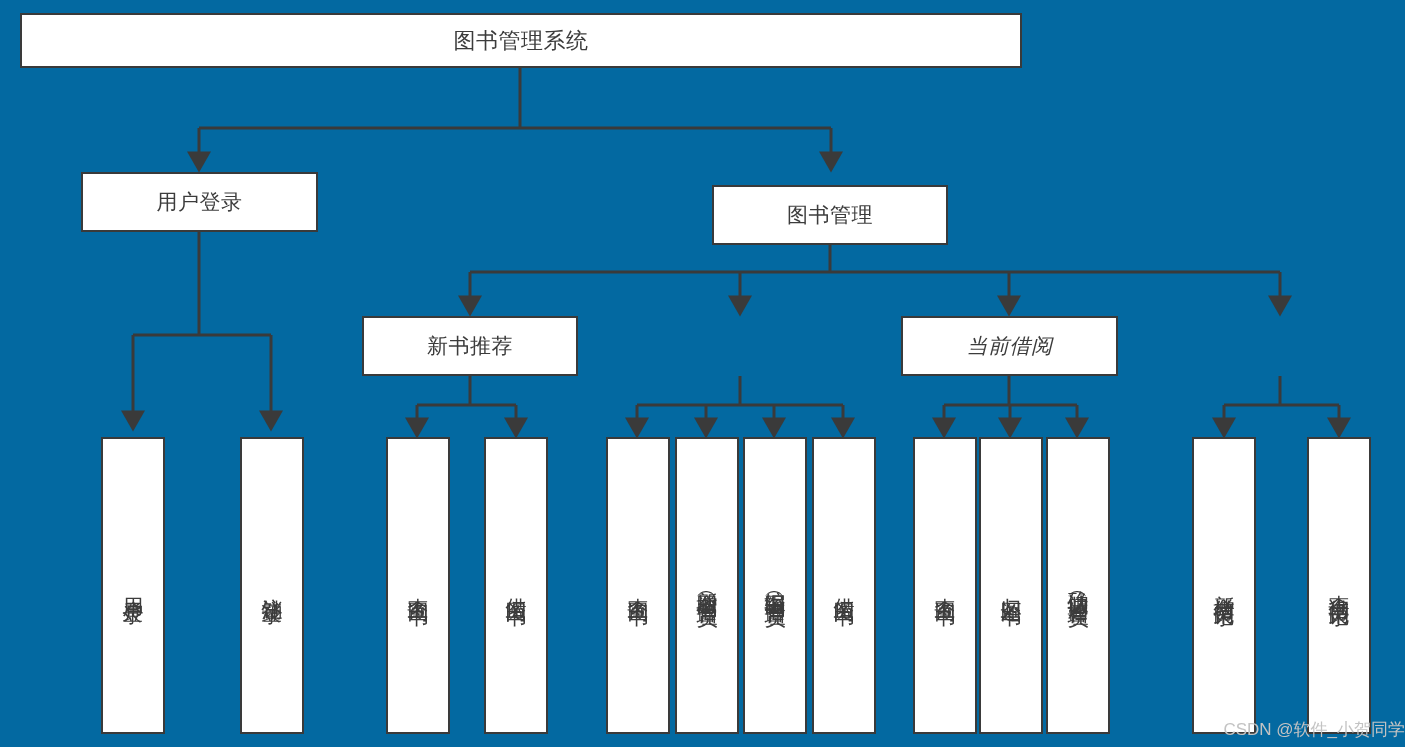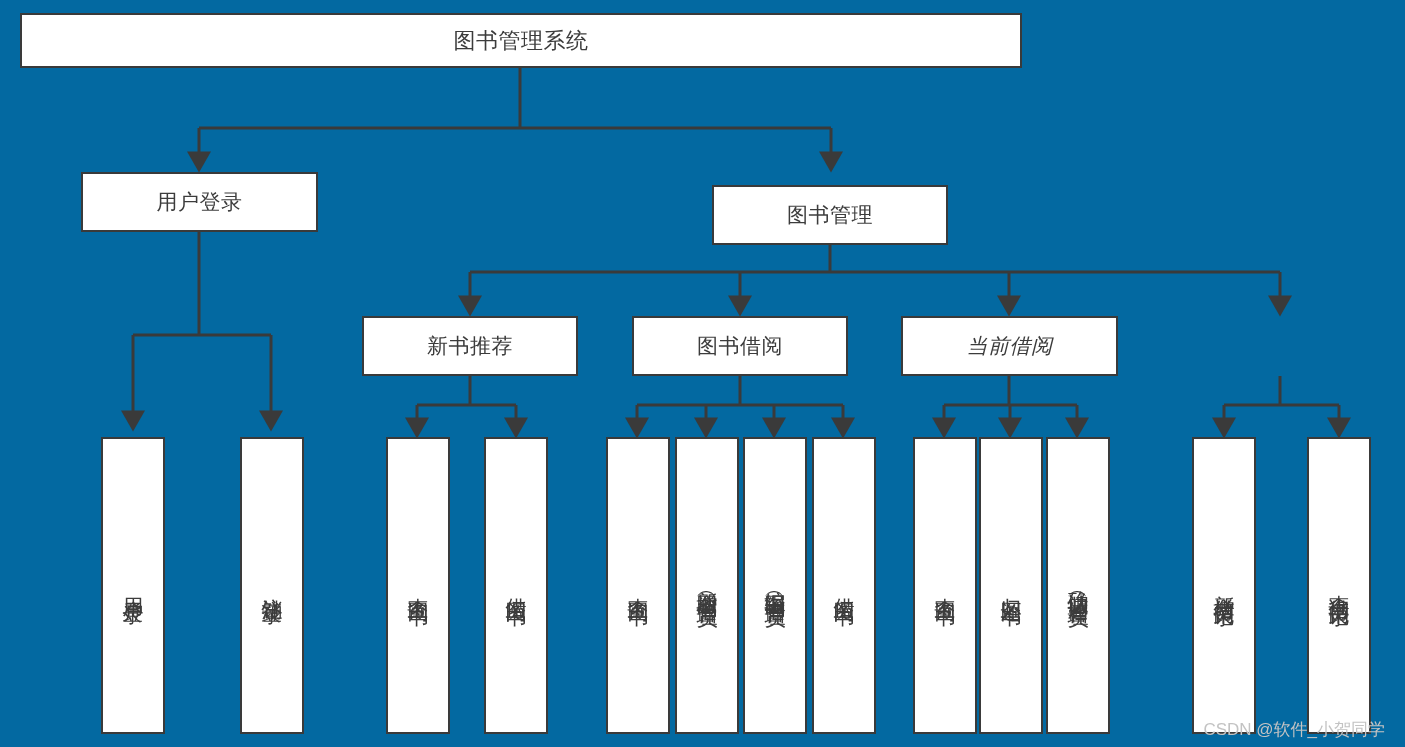--- a/index.html
+++ b/index.html
@@ -8,21 +8,21 @@
   #diagram-root{position:relative;width:1405px;height:747px;background:#0369a1;}
   svg.edges{position:absolute;left:0;top:0;width:1405px;height:747px;}
   .node{position:absolute;box-sizing:border-box;background:#ffffff;
         border:2.5px solid #3a3a3a;display:flex;align-items:center;
         justify-content:center;color:#3c3c3c;}
   .node .lbl{font-size:21px;line-height:1.05;color:#3c3c3c;
              letter-spacing:0.5px;white-space:nowrap;}
   .node.leaf .lbl{writing-mode:vertical-rl;text-orientation:upright;
                   font-size:21px;letter-spacing:2.5px;white-space:nowrap;}
   .node.title .lbl{font-size:22px;}
-  .watermark{position:absolute;right:20px;bottom:6px;color:#c3c3c3;
+  .watermark{position:absolute;right:0;bottom:6px;color:#c3c3c3;
              font-size:17px;white-space:nowrap;}
 </style>
 </head>
 <body>
 
 <div id="diagram-root">
 
   <svg class="edges" viewBox="0 0 1405 747">
     <defs>
       <marker id="arrow" markerWidth="10" markerHeight="10" refX="2.2" refY="4" orient="auto" markerUnits="strokeWidth">
@@ -80,23 +80,20 @@
   <div class="node" style="left:81px;top:172px;width:237px;height:60px;">
     <span class="lbl">用户登录</span>
   </div>
   <div class="node" style="left:712px;top:185px;width:236px;height:60px;">
     <span class="lbl">图书管理</span>
   </div>
 
   <div class="node" style="left:362px;top:316px;width:216px;height:60px;">
     <span class="lbl">新书推荐</span>
   </div>
-  <div class="node" style="left:632px;top:316px;width:216px;height:60px;">
-    <span class="lbl">图书借阅</span>
-  </div>
   <div class="node" style="left:901px;top:316px;width:217px;height:60px;font-style:italic;">
     <span class="lbl">当前借阅</span>
   </div>
 
   <div class="node leaf" style="left:101px;top:437px;width:64px;height:297px;">
     <span class="lbl">用户登录</span>
   </div>
   <div class="node leaf" style="left:240px;top:437px;width:64px;height:297px;">
     <span class="lbl">注销登录</span>
   </div>

